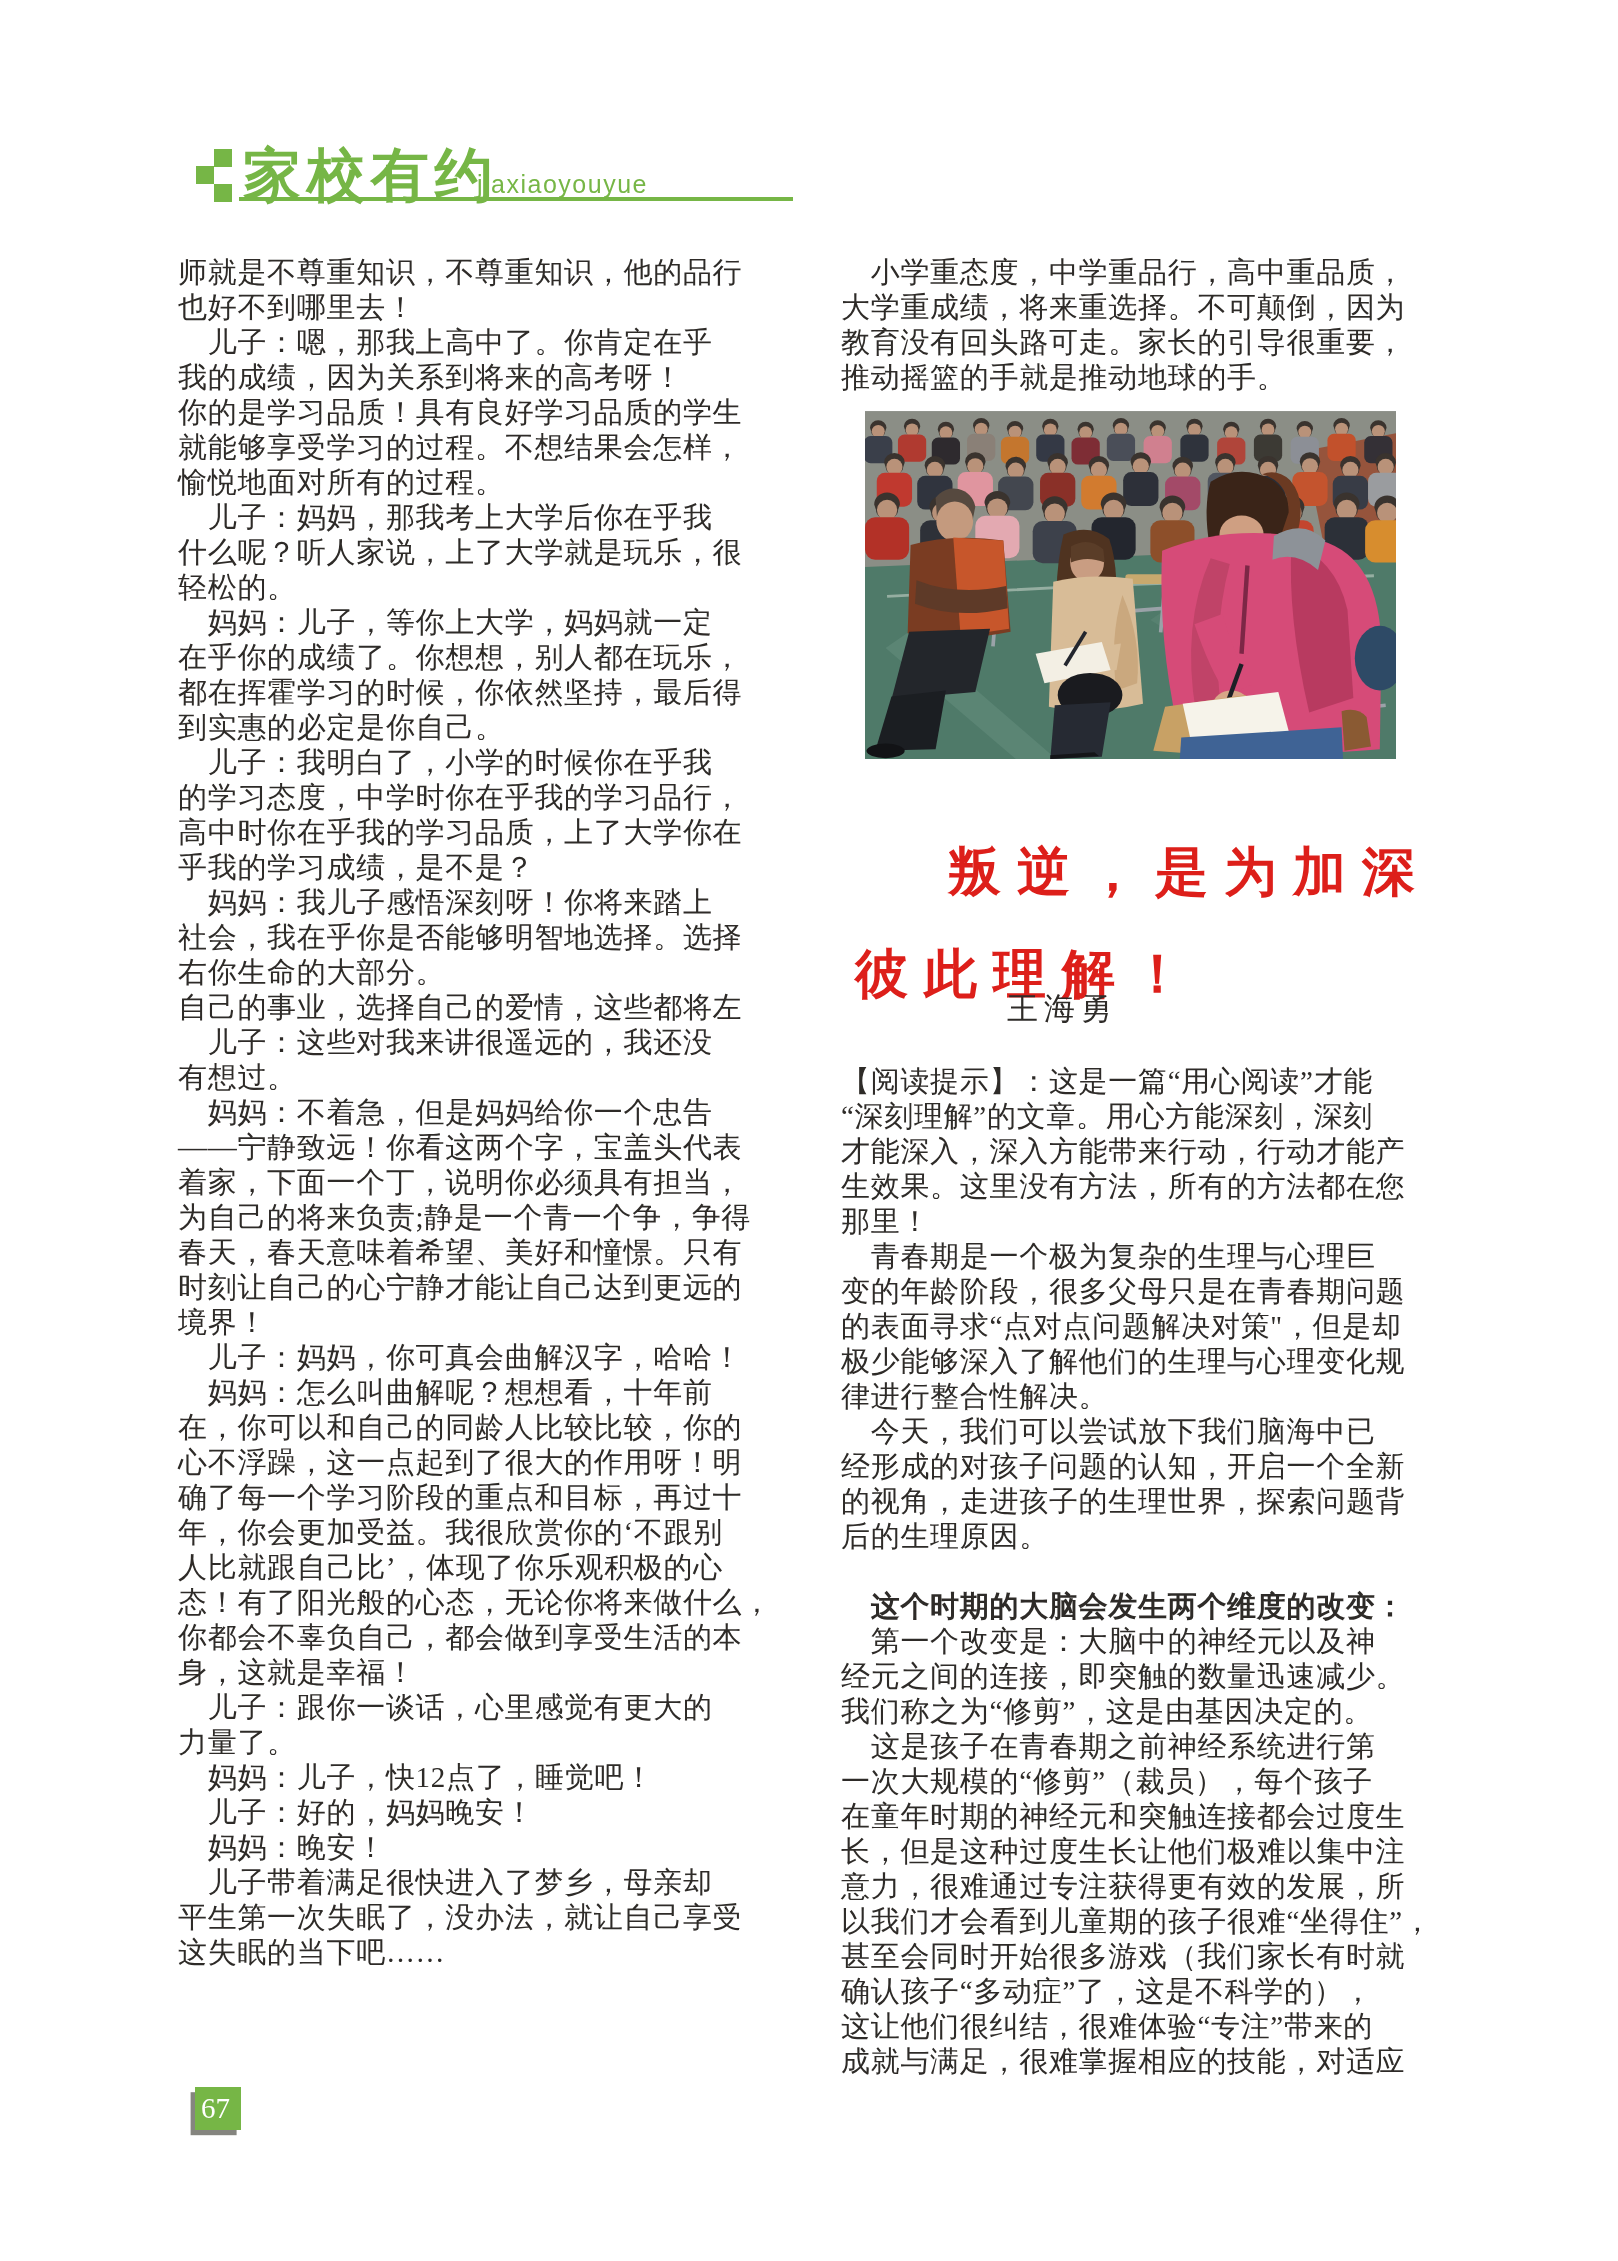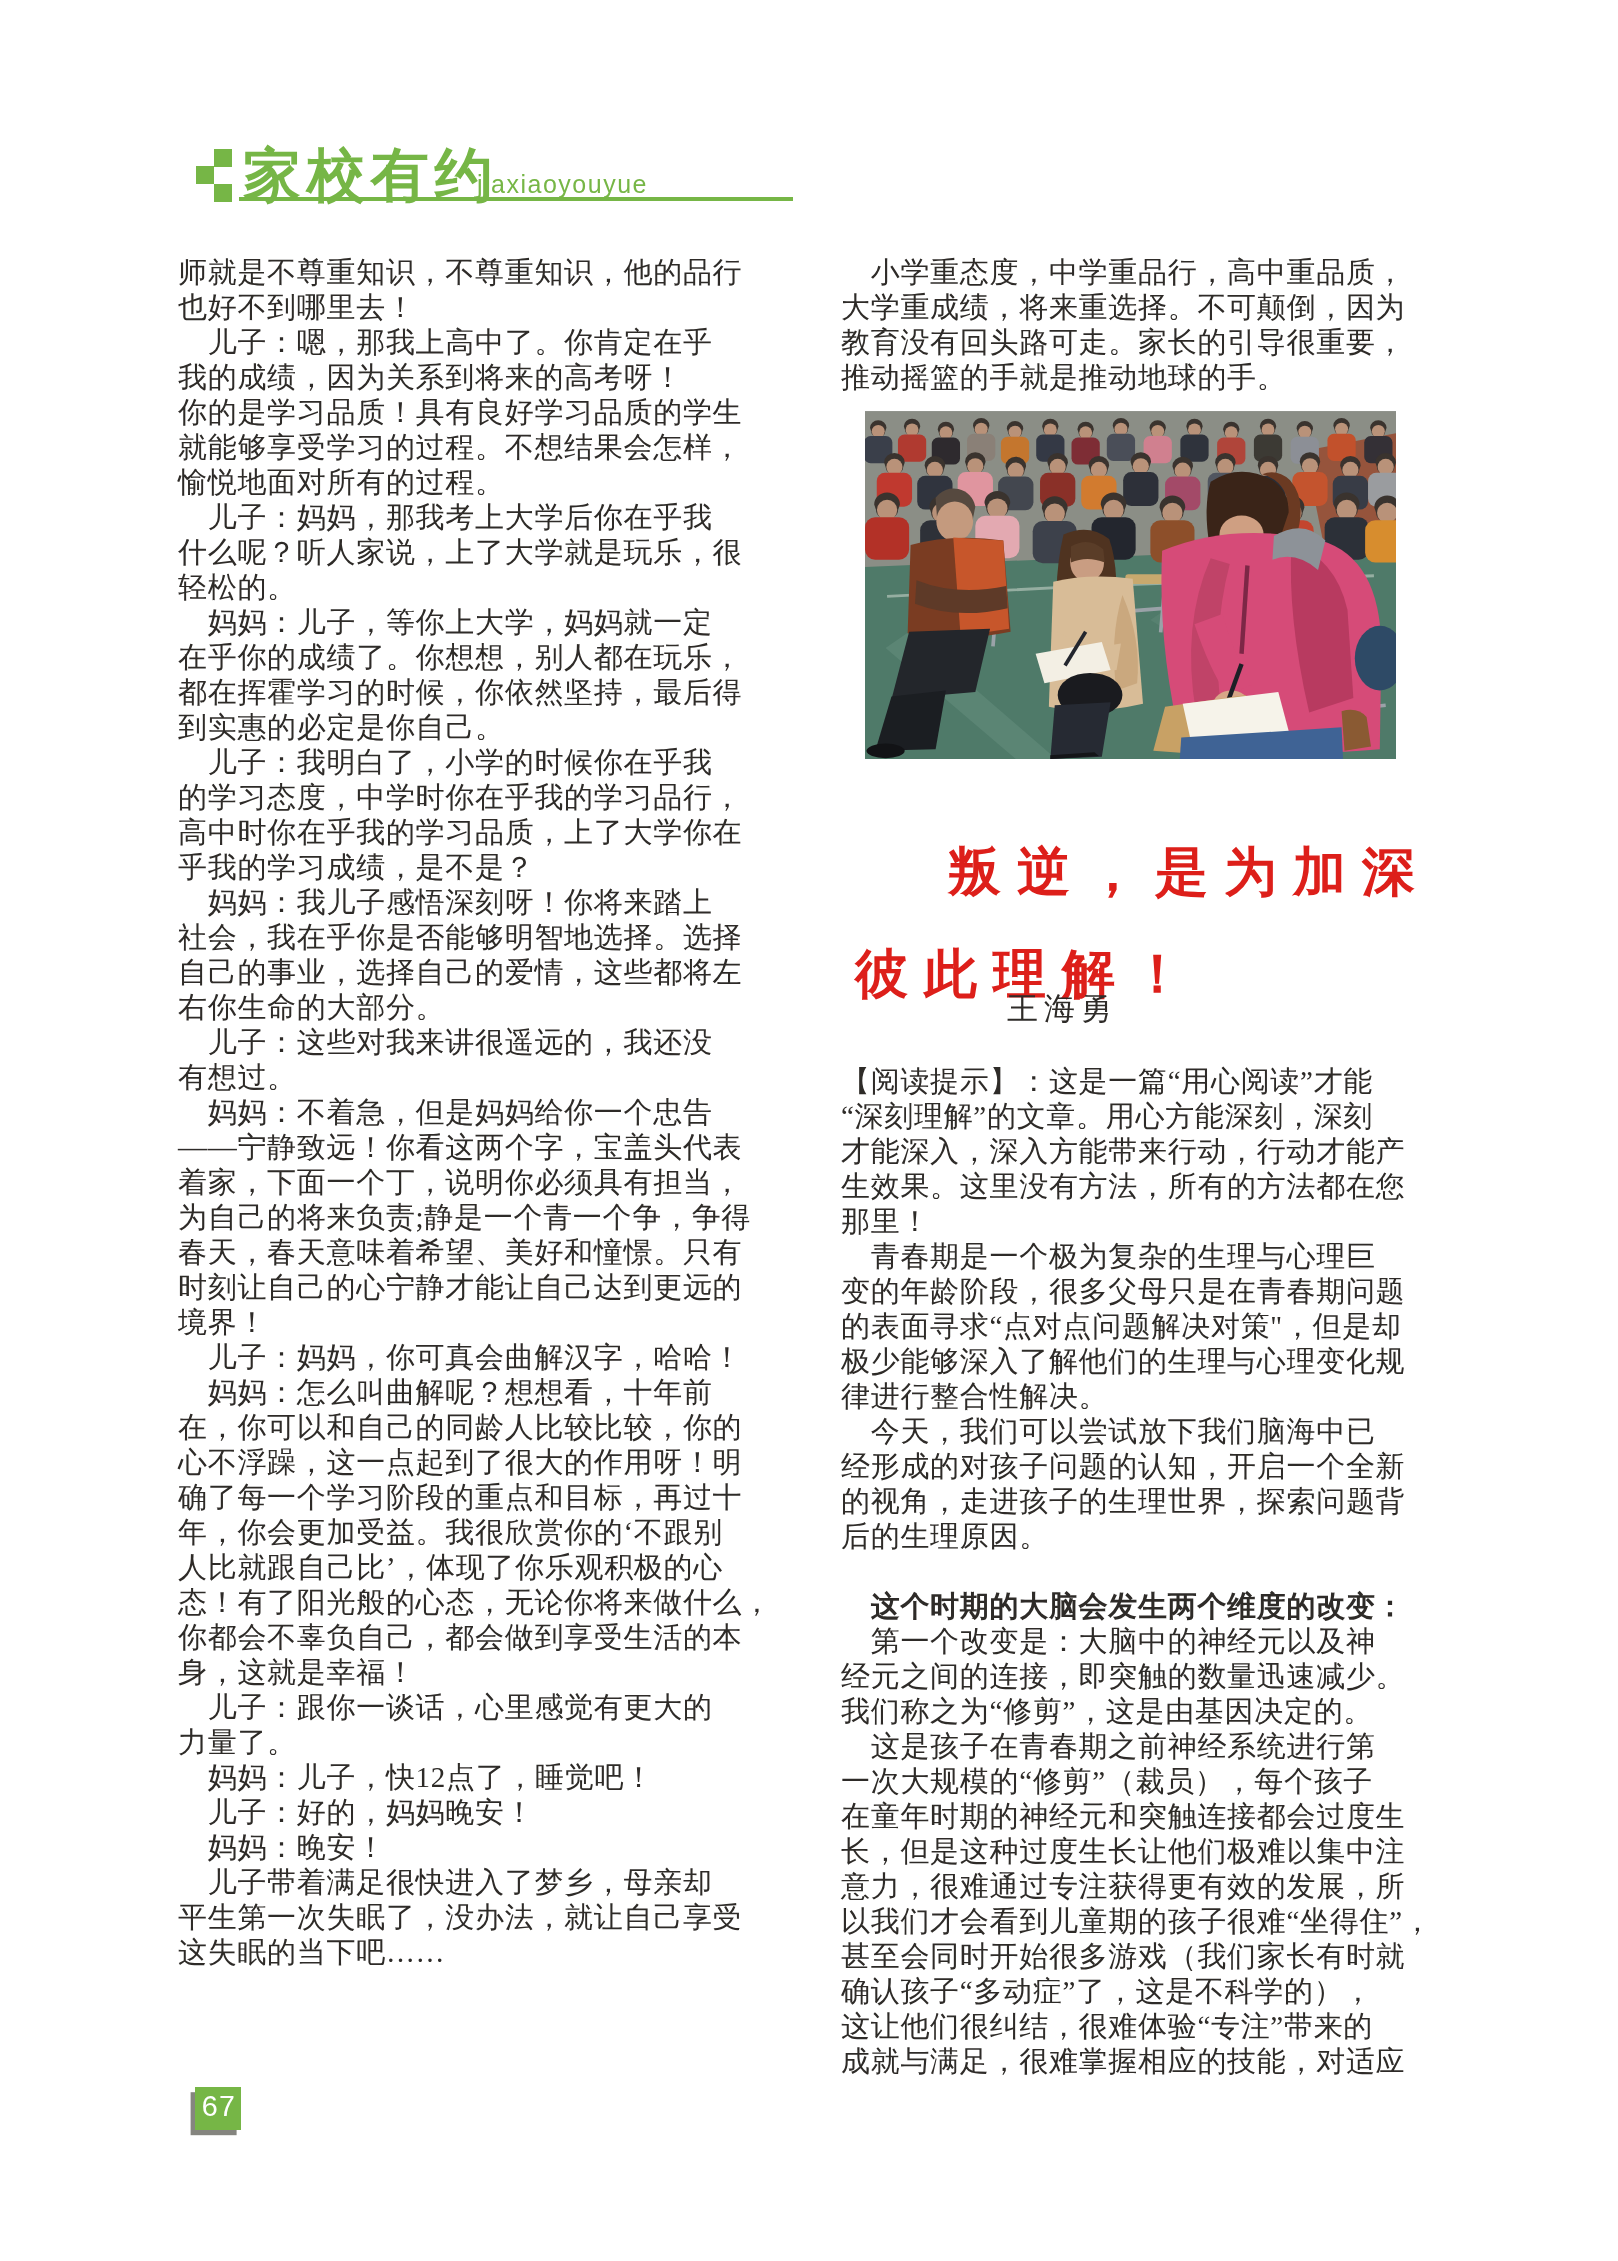--- a/index.html
+++ b/index.html
@@ -65,21 +65,21 @@
     position:absolute;left:1007px;top:990px;
     font-size:31px;line-height:37px;letter-spacing:5.9px;
   }
   
   .pageno{
     position:absolute;left:195px;top:2087px;
     width:46px;height:43px;
     background:var(--green);
     box-shadow:-4.4px 5.2px 0 #85857f;
     color:#ffffff;
-    font-family:Liberation Mono, monospace;
+    font-family:Liberation Serif, serif;
     font-size:29px;line-height:43px;
     padding-left:5.9px;box-sizing:border-box;
   }
 </style>
 </head>
 <body>
 
 <div class="page">
 
   <div>
@@ -107,22 +107,22 @@
       <div class="tline">　妈妈：儿子，等你上大学，妈妈就一定</div>
       <div class="tline">在乎你的成绩了。你想想，别人都在玩乐，</div>
       <div class="tline">都在挥霍学习的时候，你依然坚持，最后得</div>
       <div class="tline">到实惠的必定是你自己。</div>
       <div class="tline">　儿子：我明白了，小学的时候你在乎我</div>
       <div class="tline">的学习态度，中学时你在乎我的学习品行，</div>
       <div class="tline">高中时你在乎我的学习品质，上了大学你在</div>
       <div class="tline">乎我的学习成绩，是不是？</div>
       <div class="tline">　妈妈：我儿子感悟深刻呀！你将来踏上</div>
       <div class="tline">社会，我在乎你是否能够明智地选择。选择</div>
+      <div class="tline">右你生命的大部分。</div>
       <div class="tline">自己的事业，选择自己的爱情，这些都将左</div>
-      <div class="tline">右你生命的大部分。</div>
       <div class="tline">　儿子：这些对我来讲很遥远的，我还没</div>
       <div class="tline">有想过。</div>
       <div class="tline">　妈妈：不着急，但是妈妈给你一个忠告</div>
       <div class="tline">——宁静致远！你看这两个字，宝盖头代表</div>
       <div class="tline">着家，下面一个丁，说明你必须具有担当，</div>
       <div class="tline">为自己的将来负责;静是一个青一个争，争得</div>
       <div class="tline">春天，春天意味着希望、美好和憧憬。只有</div>
       <div class="tline">时刻让自己的心宁静才能让自己达到更远的</div>
       <div class="tline">境界！</div>
       <div class="tline">　儿子：妈妈，你可真会曲解汉字，哈哈！</div>

